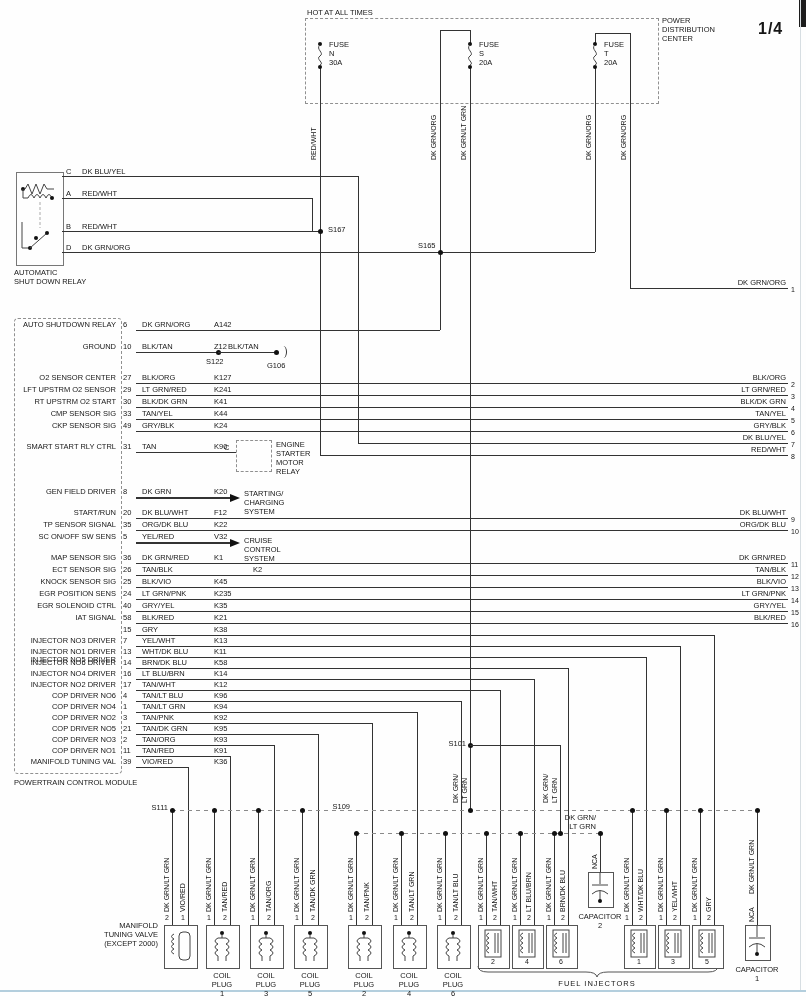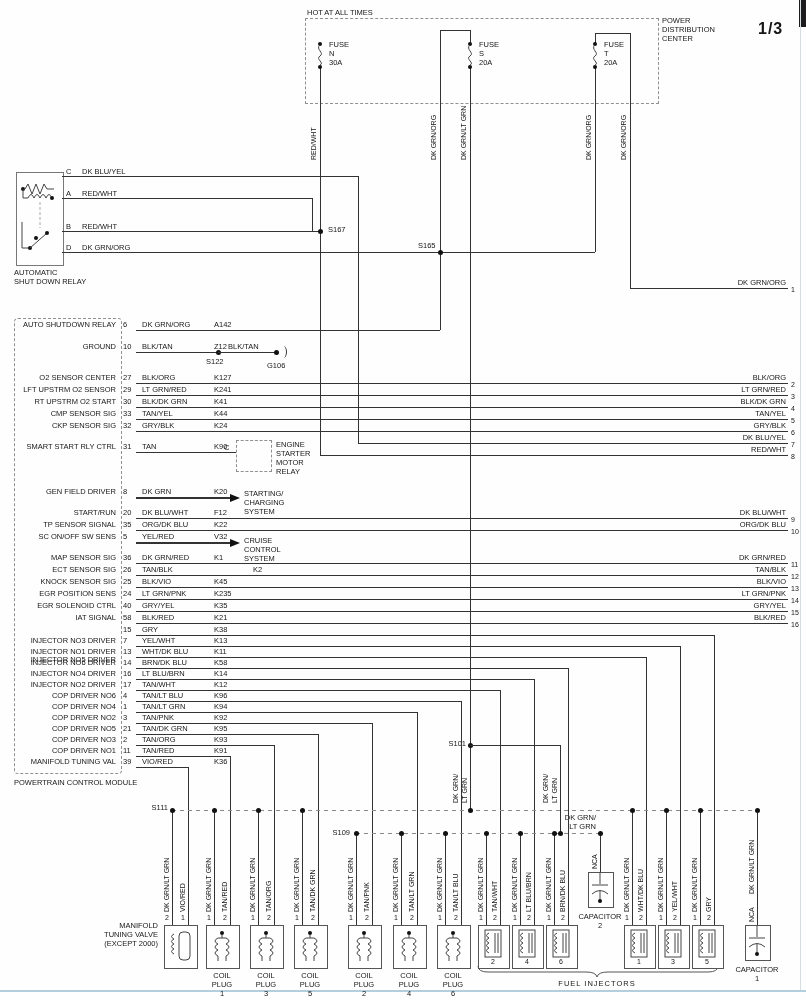--- a/index.html
+++ b/index.html
@@ -26,21 +26,21 @@
 </head>
 <body>
 
 <div id="canvas">
 
   <span class="t" style="left:307px;top:8px;">HOT AT ALL TIMES</span>
   <div class="dash" style="left:305px;top:18px;width:352px;height:84px;"></div>
   <span class="t" style="left:662px;top:16px;">POWER</span>
   <span class="t" style="left:662px;top:25px;">DISTRIBUTION</span>
   <span class="t" style="left:662px;top:34px;">CENTER</span>
-  <span class="t big" style="left:758px;top:24px;">1/3</span>
+  <span class="t big" style="left:758px;top:24px;">1/4</span>
 
   <div style="position:absolute;left:16px;top:172px;width:46px;height:92px;border:1px solid #777;"></div>
   <svg class="sym" width="46" height="92" style="left:16px;top:172px;">
     <circle cx="7" cy="17" r="2"></circle>
     <polyline points="9,17 12,12 16,22 20,12 24,22 28,12 31,17 38,17"></polyline>
     <path d="M12,26 q3,-7 6,0 q3,-7 6,0 q3,-7 6,0 q3,-7 6,0"></path>
     <line x1="7" y1="17" x2="7" y2="26"></line>
       <line x1="7" y1="26" x2="12" y2="26"></line>
     <circle cx="36" cy="26" r="2"></circle>
     <line x1="24" y1="30" x2="24" y2="56" stroke-dasharray="3 2" style="stroke:#aaa;"></line>
@@ -68,21 +68,21 @@
   <span class="t" style="left:244px;top:554px;">SYSTEM</span>
 
   <div class="dash" style="left:14px;top:318px;width:106px;height:454px;border-radius:4px;"></div>
   <span class="t" style="left:14px;top:778px;">POWERTRAIN CONTROL MODULE</span>
 
   <span class="t" style="left:328px;top:225px;">S167</span>
   <span class="t" style="left:418px;top:241px;">S165</span>
   <span class="t" style="left:206px;top:357px;">S122</span>
   <span class="t" style="left:267px;top:361px;">G106</span>
   <span class="t tr" style="left:134px;top:803px;width:34px;">S111</span>
-  <span class="t tr" style="left:314px;top:828px;width:36px;">S109</span>
+  <span class="t tr" style="left:314px;top:802px;width:36px;">S109</span>
   <span class="t tr" style="left:440px;top:739px;width:26px;">S101</span>
 
   <span class="t" style="left:228px;top:342px;">BLK/TAN</span>
   <div class="gnd" style="left:280px;top:346px;"></div>
 
   <span class="t tr" style="left:552px;top:813px;width:44px;">DK GRN/</span>
   <span class="t tr" style="left:552px;top:822px;width:44px;">LT GRN</span>
 
   <svg width="244" height="14" style="left:476px;top:964px;">
     <path d="M2,2 Q2,8 12,8 L110,8 Q120,8 121,13 Q122,8 132,8 L232,8 Q242,8 242,2" fill="none" stroke="#555" stroke-width="1"></path>
@@ -174,21 +174,21 @@
     <div class="t" style="left:123px;top:397px;width:14px;">30</div>
     <div class="t" style="left:142px;top:397px;">BLK/DK GRN</div>
     <div class="t" style="left:214px;top:397px;">K41</div>
     <div class="wh" style="left:136px;top:407px;width:652px;height:1px;"></div>
     <div class="t tr" style="left:12px;top:409px;width:104px;">CMP SENSOR SIG</div>
     <div class="t" style="left:123px;top:409px;width:14px;">33</div>
     <div class="t" style="left:142px;top:409px;">TAN/YEL</div>
     <div class="t" style="left:214px;top:409px;">K44</div>
     <div class="wh" style="left:136px;top:419px;width:652px;height:1px;"></div>
     <div class="t tr" style="left:12px;top:421px;width:104px;">CKP SENSOR SIG</div>
-    <div class="t" style="left:123px;top:421px;width:14px;">32</div>
+    <div class="t" style="left:123px;top:421px;width:14px;">49</div>
     <div class="t" style="left:142px;top:421px;">GRY/BLK</div>
     <div class="t" style="left:214px;top:421px;">K24</div>
     <div class="wh" style="left:136px;top:431px;width:652px;height:1px;"></div>
     <div class="t tr" style="left:12px;top:442px;width:104px;">SMART START RLY CTRL</div>
     <div class="t" style="left:123px;top:442px;width:14px;">31</div>
     <div class="t" style="left:142px;top:442px;">TAN</div>
     <div class="t" style="left:214px;top:442px;">K90</div>
     <div class="wh" style="left:136px;top:452px;width:100px;height:1px;"></div>
     <div class="t tr" style="left:12px;top:487px;width:104px;">GEN FIELD DRIVER</div>
     <div class="t" style="left:123px;top:487px;width:14px;">8</div>

